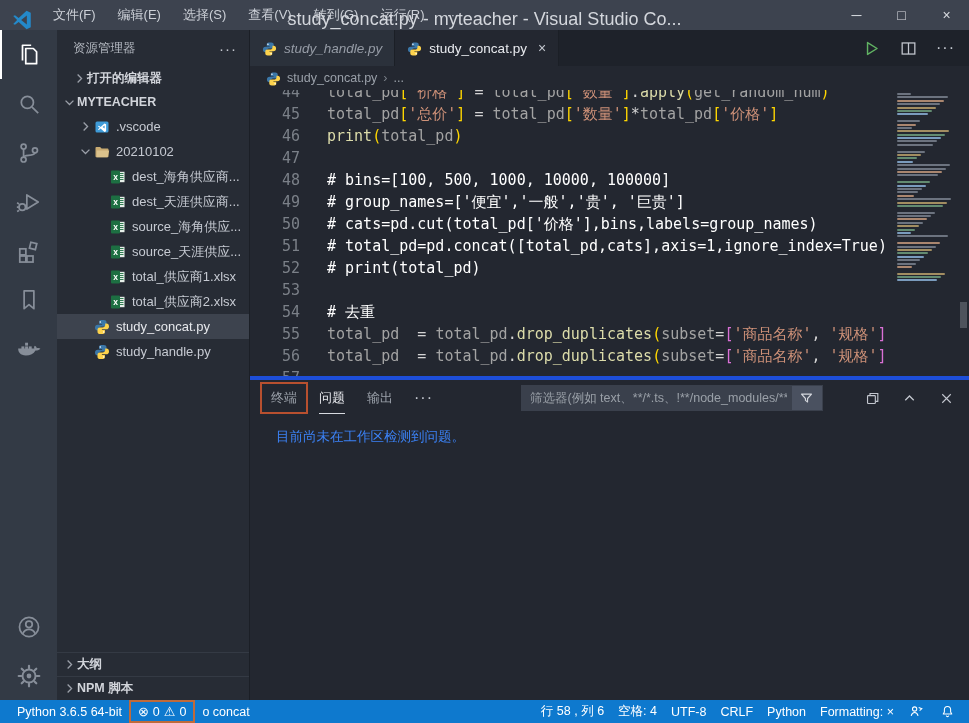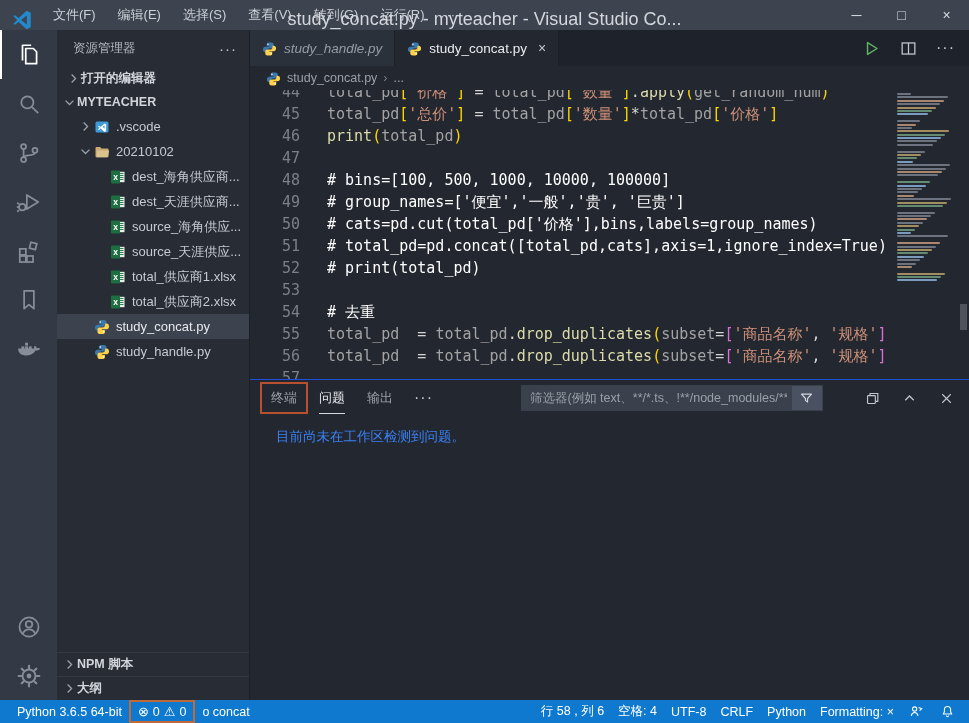--- a/index.html
+++ b/index.html
@@ -47,21 +47,21 @@
   .tab.preview .tab-label { font-style:italic; }
   .tab.active { background:#232730; color:#e8eaee; }
   .tab .tab-close { font-size:14px; margin-left:4px; color:#c3c7cf; }
   .tab-actions { margin-left:auto; display:flex; align-items:center; gap:18px; padding-right:14px; color:#c3c7cf; }
   .tab-actions svg { width:19px; height:19px; display:block; }
   .tab-actions .more-dots { font-size:16px; letter-spacing:1px; }
 
   .breadcrumb { height:24px; display:flex; align-items:center; gap:6px; padding-left:16px; font-size:12.5px; color:#9aa0a9; flex:0 0 24px; }
   .breadcrumb .ficon { width:15px; height:15px; display:flex; }
 
-  .code-wrap { flex:1; min-height:0; position:relative; overflow:hidden; border-bottom:1px solid #1d4ed8; }
+  .code-wrap { flex:1; min-height:0; position:relative; overflow:hidden; border-bottom:4px solid #1d4ed8; }
   .code-scroll { position:absolute; left:0; right:80px; top:-9px; }
   .cl { display:flex; height:22px; line-height:22px; font-family:"DejaVu Sans Mono", monospace; font-size:15px; white-space:pre; }
   .ln { width:50px; text-align:right; padding-right:0; color:#7b8088; flex:0 0 50px; }
   .lc { padding-left:27px; color:#d4d4d4; }
   .tk-v{color:#a3a3a3} .tk-s{color:#ce9178} .tk-o{color:#d4d4d4} .tk-f{color:#dcdcaa}
   .tk-c{color:#ffffff} .tk-b1{color:#ffd700} .tk-b2{color:#da70d6}
 
   .minimap { position:absolute; top:0; right:14px; width:58px; padding-top:3px; }
   .mm-bar { height:2px; margin-bottom:1.4px; border-radius:1px; opacity:.85; }
   .vscrollbar { position:absolute; top:0; right:0; width:11px; height:100%; }
@@ -215,21 +215,21 @@
           </span>
         </div>
       </div>
 
     <div class="sidebar">
       <div class="sb-header">
         <span>资源管理器</span>
         <span class="sb-more">···</span>
       </div>
       <div class="tree" id="tree">
-          <div class="tree-row section" style="padding-left: 8px;">
+          <div class="tree-row section" style="padding-left: 14px;">
             <span class="chev">
               <svg viewBox="0 0 16 16" width="15" height="15" fill="none" stroke="currentColor" stroke-width="1.4">
                 <path d="M6 3.8 10.2 8 6 12.2"></path>
               </svg>
             </span>
             <span>打开的编辑器</span>
           </div>
           <div class="tree-row section" style="padding-left: 4px;">
             <span class="chev">
               <svg viewBox="0 0 16 16" width="15" height="15" fill="none" stroke="currentColor" stroke-width="1.4">
@@ -363,29 +363,29 @@
             <span>study_handle.py</span>
           </div>
         </div>
       <div class="sb-bottom" id="sbbottom">
           <div class="tree-row section" style="padding-left: 4px;">
             <span class="chev">
               <svg viewBox="0 0 16 16" width="15" height="15" fill="none" stroke="currentColor" stroke-width="1.4">
                 <path d="M6 3.8 10.2 8 6 12.2"></path>
               </svg>
             </span>
-            <span>NPM 脚本</span>
+            <span>大纲</span>
           </div>
           <div class="tree-row section" style="padding-left: 4px;">
             <span class="chev">
               <svg viewBox="0 0 16 16" width="15" height="15" fill="none" stroke="currentColor" stroke-width="1.4">
                 <path d="M6 3.8 10.2 8 6 12.2"></path>
               </svg>
             </span>
-            <span>大纲</span>
+            <span>NPM 脚本</span>
           </div>
         </div>
     </div>
 
     <div class="editor-col">
       <div class="tabbar">
         <div id="tabs" style="display:flex;">
             <div class="tab preview">
               <span class="ficon" style="width:15px;height:15px;display:flex">
                 <svg viewBox="0 0 16 16" width="16" height="16">

